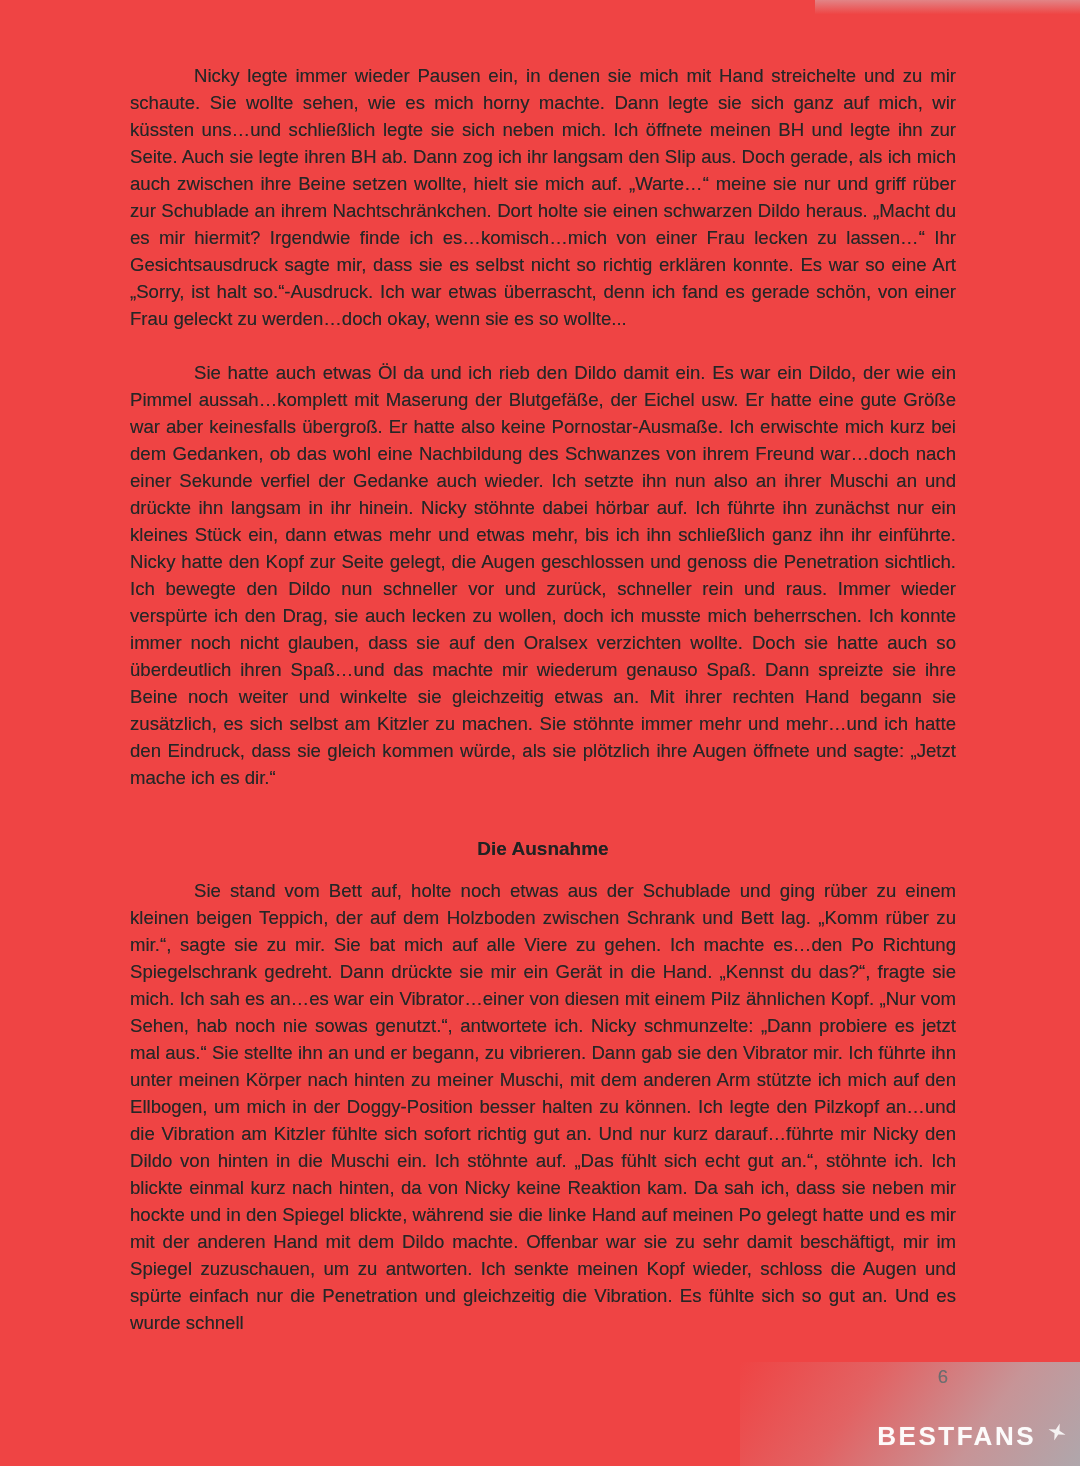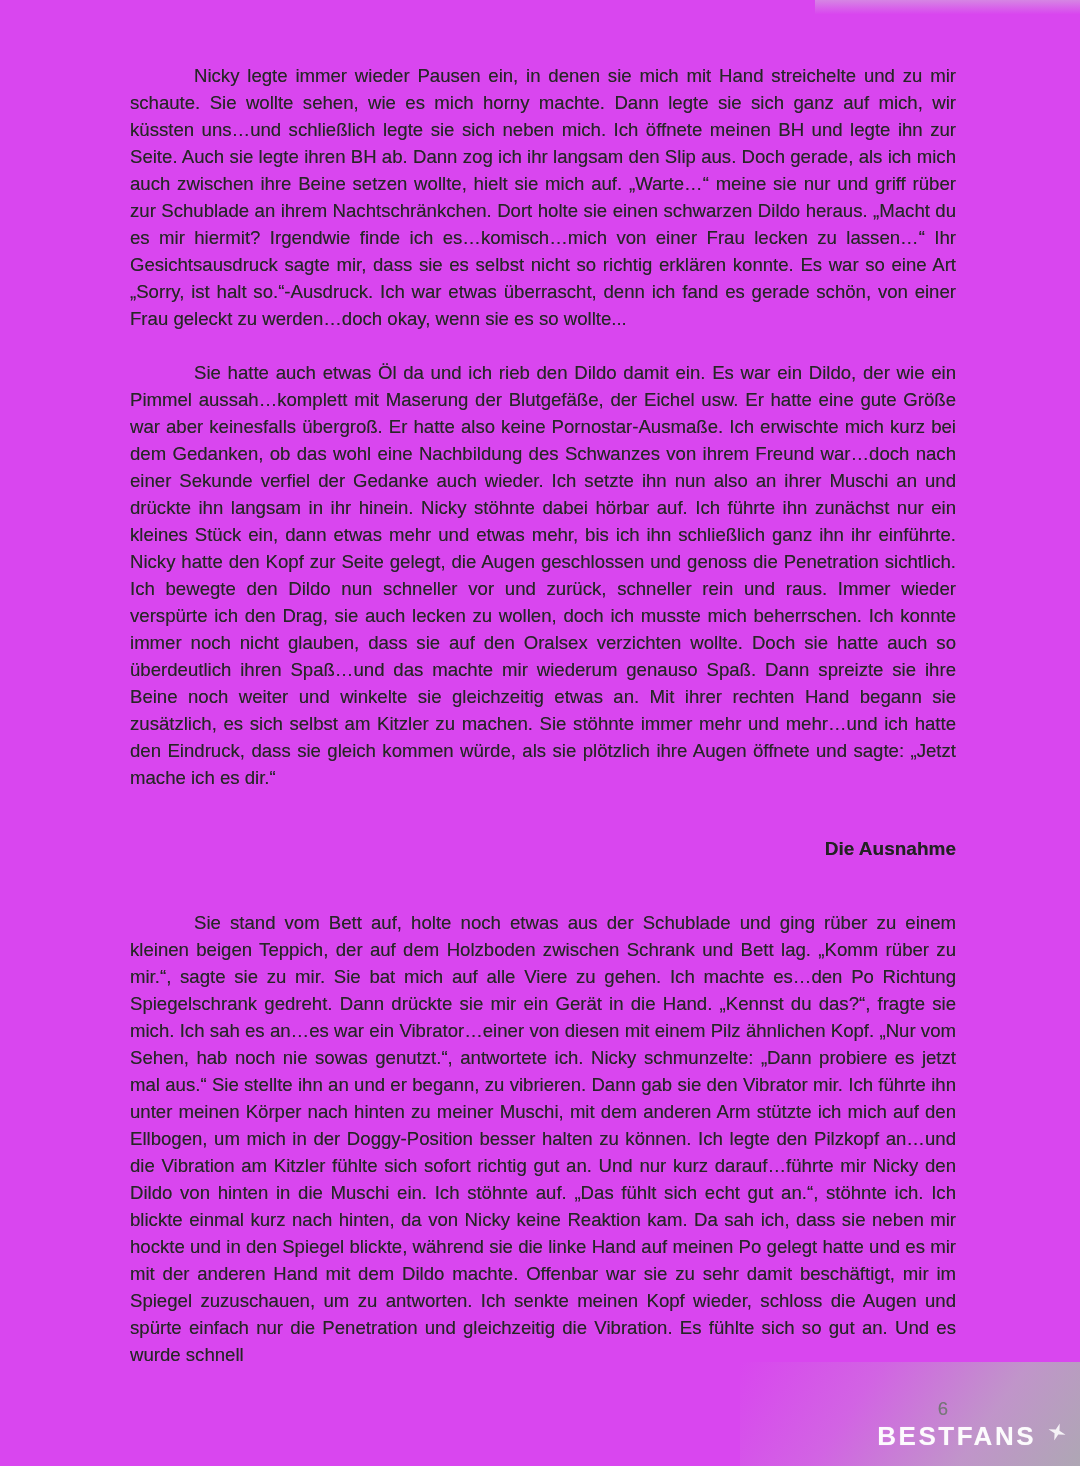--- a/index.html
+++ b/index.html
@@ -10,21 +10,21 @@
   body {
     width: 1080px;
     height: 1466px;
     position: relative;
     overflow: hidden;
     font-family: "Liberation Sans", "DejaVu Sans", sans-serif;
   }
   .page {
     position: absolute;
     inset: 0;
-    background: #d946ef;
+    background: #ef4444;
   }
   
   .scan-edge-top {
     position: absolute;
     top: 0;
     right: 0;
     width: 265px;
     height: 16px;
     background: linear-gradient(180deg, rgba(210,210,214,0.45) 0%, rgba(210,210,214,0.0) 90%);
     pointer-events: none;
@@ -40,23 +40,23 @@
     text-align: justify;
     text-shadow: 0 0 0.5px rgba(50,50,50,0.55);
   }
   .content p {
     margin: 0 0 27px 0;
     text-indent: 64px;
   }
   .section-heading {
     font-weight: bold;
     font-size: 19px;
-    margin: 44px 0 47px 0;
+    margin: 44px 0 15px 0;
     text-indent: 0;
-    text-align: right;
+    text-align: center;
     color: #222222;
   }
   .page-number {
     text-align: right;
     margin-top: 0px;
     padding-right: 8px;
     color: #2b2b2b;
     font-size: 18.6px;
   }
   .watermark-corner {

